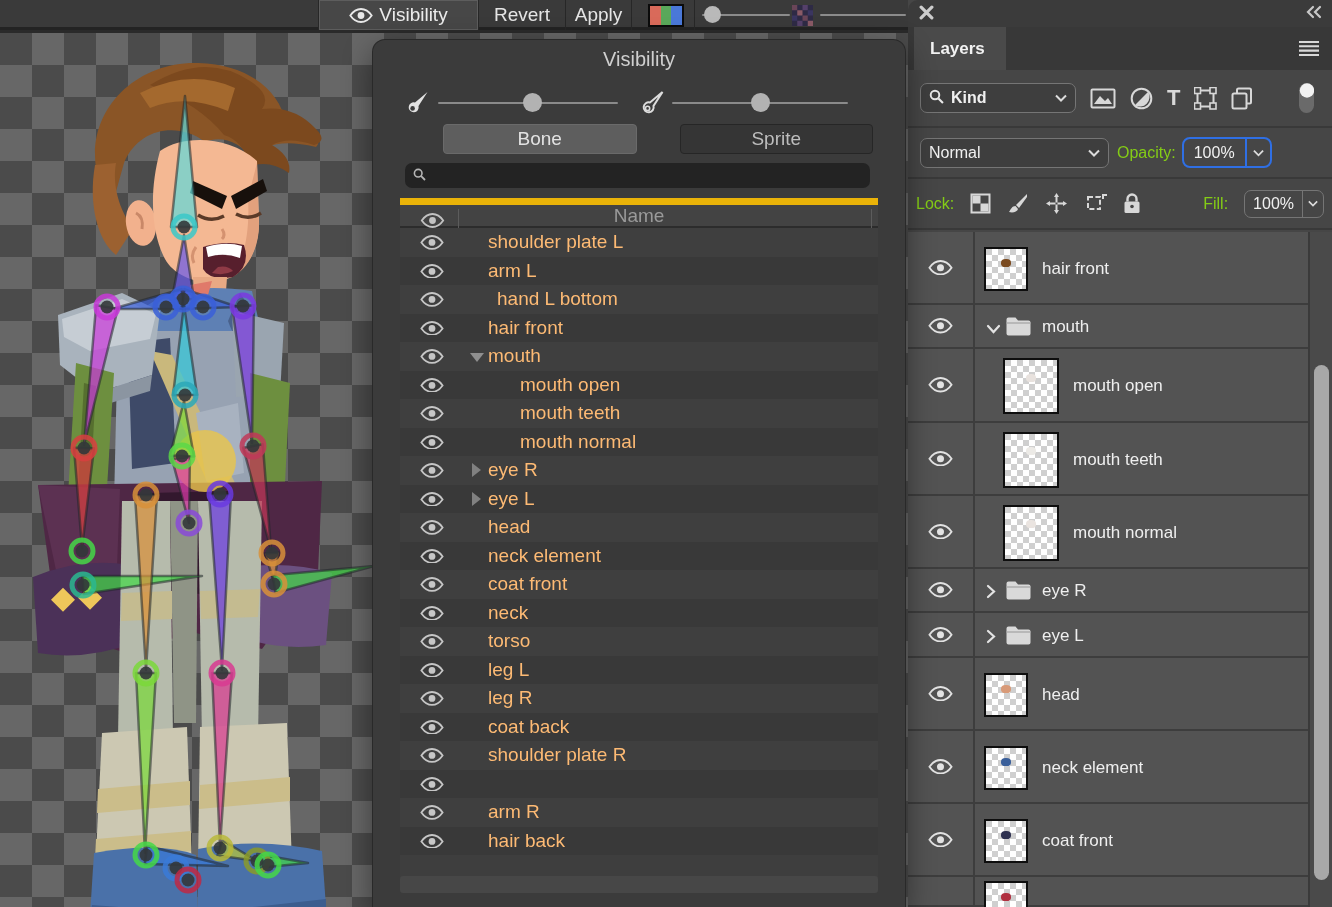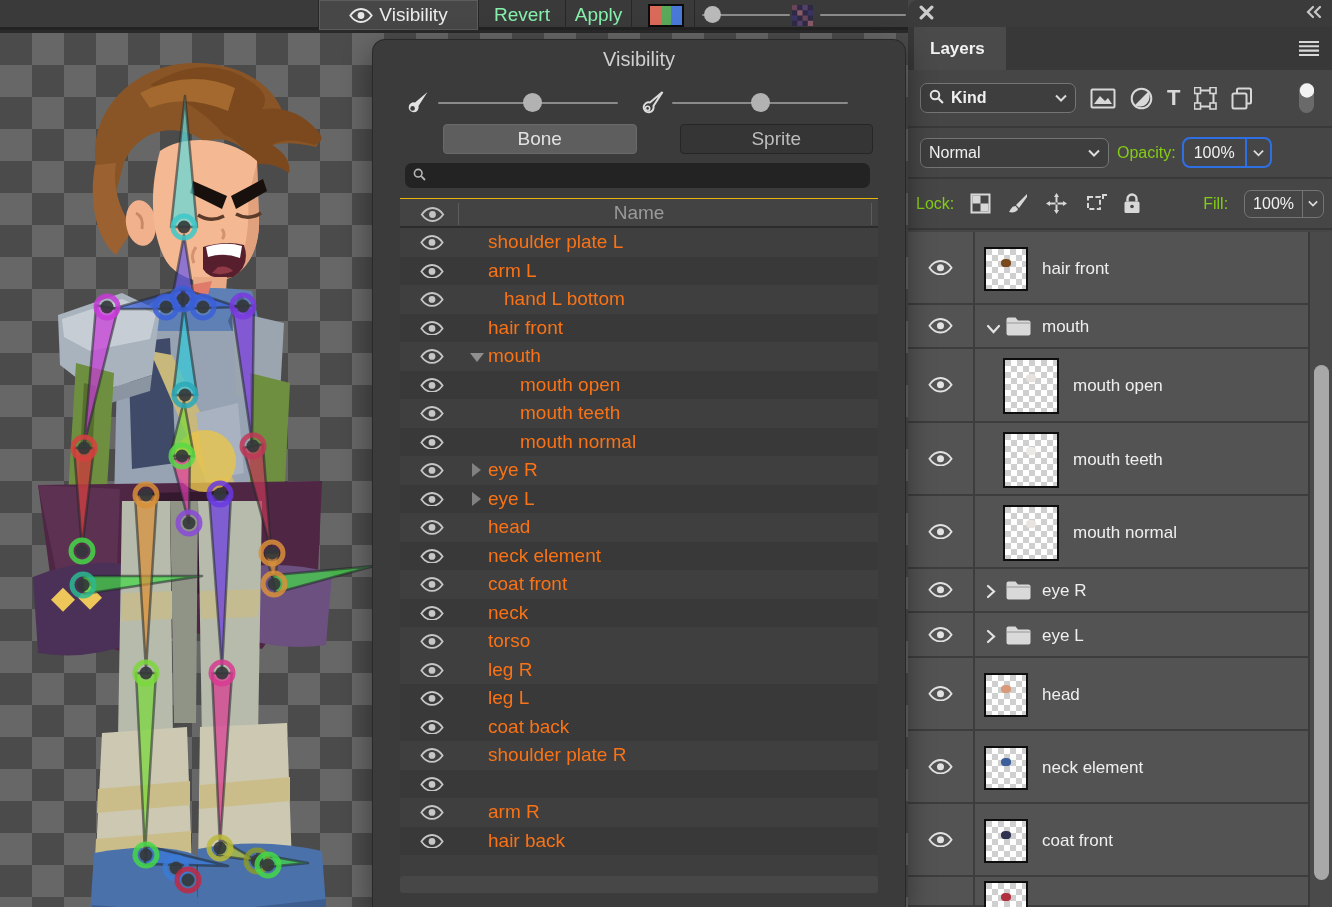--- a/index.html
+++ b/index.html
@@ -5,21 +5,21 @@
   * { box-sizing: border-box; margin: 0; padding: 0; }
   html,body { width:1332px; height:907px; overflow:hidden; }
   body { background:#2a2a2a; font-family:"Liberation Sans", sans-serif; position:relative; }
 
   
   .left-region { position:absolute; left:0; top:0; width:908px; height:907px; }
   .top-toolbar { position:absolute; left:0; top:0; width:908px; height:30px; background:#3a3a3a;
                  border-bottom:3px solid #232323; z-index:6; }
   .tb-sep { position:absolute; top:0; width:1px; height:30px; background:#272727; }
   .tb-btn { position:absolute; top:0; height:30px; display:flex; align-items:center; justify-content:center;
-            font-size:19px; color:#86efac; cursor:default; }
+            font-size:19px; color:#e5e5e5; cursor:default; }
   .tb-btn.active { background:#474747; color:#ececec; border:1px solid #5d5d5d; gap:6px; }
   .tb-swatch { position:absolute; top:4px; width:36px; height:23px; border:2px solid #0b0b0b; display:flex; }
   .tb-swatch i { flex:1; }
   .tb-track { position:absolute; top:14px; height:2px; background:#8b8b8b; border-radius:2px; }
   .tb-knob { position:absolute; top:6px; width:17px; height:17px; border-radius:50%; background:#b9b9b9; }
   .tb-mini { position:absolute; top:5px; }
 
   .canvas { position:absolute; left:0; top:33px; width:908px; height:874px;
             background:repeating-conic-gradient(#676767 0% 25%, #4b4b4b 0% 50%) 0 0 / 64px 64px; }
   .canvas svg { position:absolute; left:0; top:0; }
@@ -35,33 +35,33 @@
   .vis-tabs { position:absolute; left:32px; top:84px; width:468px; height:30px; display:flex; gap:5px; }
   .vis-tab { flex:1; display:flex; align-items:center; justify-content:center; font-size:19px;
              border-radius:4px; cursor:default;margin-left:38px; }
   .vis-tab.sel { background:#5e5e5e; color:#e2e2e2; border:1px solid #6a6a6a; }
   .vis-tab.unsel { background:#353535; color:#bdbdbd; border:1px solid #262626; }
   .vis-search { position:absolute; left:32px; top:123px; width:465px; height:25px; background:#232323;
                 border-radius:7px; display:flex; align-items:center; padding-left:8px; gap:6px; }
   .vis-search input { background:transparent; border:none; outline:none; color:#ddd; font-size:15px; width:400px;
                       font-family:"Liberation Sans",sans-serif; }
   .vis-table { position:absolute; left:27px; top:158px; width:478px; }
-  .vt-header { height:30px; background:#434343; border-top:1px solid #eab308; border-bottom:2px solid #2c2c2c;
+  .vt-header { height:30px; background:#434343; border-top:7px solid #eab308; border-bottom:2px solid #2c2c2c;
                position:relative; display:flex; align-items:center; }
   .vt-header .hdr-eye { position:absolute; left:20px; top:8px; }
   .vt-hdr-sep { position:absolute; top:4px; width:1px; height:22px; background:#5c5c5c; }
   .vt-header .hdr-name { width:100%; text-align:center; color:#9a9a9a; font-size:19px; }
   .vt-row { height:28.5px; position:relative; display:flex; align-items:center; }
   .vt-row .row-eye { position:absolute; left:20px; top:7px; cursor:pointer; }
   .vt-row .tri { position:absolute; width:0; height:0; }
   .tri-down { left:70px; top:11px; border-left:7px solid transparent; border-right:7px solid transparent;
               border-top:9px solid #8f8f8f; }
   .tri-right { left:72px; top:7px; border-top:7px solid transparent; border-bottom:7px solid transparent;
                border-left:9px solid #818181; }
-  .vt-row .nm { color:#f97316; font-size:19px; position:absolute; top:3px; }
+  .vt-row .nm { color:#fdba74; font-size:19px; position:absolute; top:3px; }
   .vt-empty { height:28px; background:#3e3e3e; }
   .vis-bottombar { position:absolute; left:27px; bottom:14px; width:478px; height:17px; background:#474747; border-radius:3px; }
 
   
   .layers-panel { position:absolute; left:908px; top:0; width:424px; height:907px; background:#464646; }
   .lp-topstrip { position:absolute; left:0; top:0; width:424px; height:27px; background:#3b3b3b;
                  border-radius:10px 0 0 0; }
   .lp-tabbar { position:absolute; left:0; top:27px; width:424px; height:43px; background:#383838; }
   .lp-tab { position:absolute; left:6px; top:0; height:43px; width:92px; background:#4a4a4a; color:#f2f2f2;
             font-weight:bold; font-size:17px; display:flex; align-items:center; padding-left:16px; }
@@ -352,21 +352,21 @@
                 <path d="M12 1 C6.2 1 2.4 5.9 1.3 7.5 2.4 9.1 6.2 14 12 14 17.8 14 21.6 9.1 22.7 7.5 21.6 5.9 17.8 1 12 1 Z" fill="none" stroke="#c6c6c6" stroke-width="1.8"></path>
                 <circle cx="12" cy="7.5" r="3.4" fill="#c6c6c6"></circle>
               </svg></span>
             <span class="nm" style="left: 88px;">arm L</span>
           </div>
           <div class="vt-row" style="background: rgb(63, 63, 63);">
             <span class="row-eye"><svg width="24" height="14.879999999999999" viewBox="0 0 24 15">
                 <path d="M12 1 C6.2 1 2.4 5.9 1.3 7.5 2.4 9.1 6.2 14 12 14 17.8 14 21.6 9.1 22.7 7.5 21.6 5.9 17.8 1 12 1 Z" fill="none" stroke="#c6c6c6" stroke-width="1.8"></path>
                 <circle cx="12" cy="7.5" r="3.4" fill="#c6c6c6"></circle>
               </svg></span>
-            <span class="nm" style="left: 104px; text-align: center;">hand L bottom</span>
+            <span class="nm" style="left: 97px; text-align: center;">hand L bottom</span>
           </div>
           <div class="vt-row" style="background: rgb(57, 57, 57);">
             <span class="row-eye"><svg width="24" height="14.879999999999999" viewBox="0 0 24 15">
                 <path d="M12 1 C6.2 1 2.4 5.9 1.3 7.5 2.4 9.1 6.2 14 12 14 17.8 14 21.6 9.1 22.7 7.5 21.6 5.9 17.8 1 12 1 Z" fill="none" stroke="#c6c6c6" stroke-width="1.8"></path>
                 <circle cx="12" cy="7.5" r="3.4" fill="#c6c6c6"></circle>
               </svg></span>
             <span class="nm" style="left: 88px;">hair front</span>
           </div>
           <div class="vt-row" style="background: rgb(63, 63, 63);">
             <span class="row-eye"><svg width="24" height="14.879999999999999" viewBox="0 0 24 15">
@@ -441,33 +441,33 @@
               </svg></span>
             <span class="nm" style="left: 88px;">neck</span>
           </div>
           <div class="vt-row" style="background: rgb(63, 63, 63); text-decoration: underline;">
             <span class="row-eye"><svg width="24" height="14.879999999999999" viewBox="0 0 24 15">
                 <path d="M12 1 C6.2 1 2.4 5.9 1.3 7.5 2.4 9.1 6.2 14 12 14 17.8 14 21.6 9.1 22.7 7.5 21.6 5.9 17.8 1 12 1 Z" fill="none" stroke="#c6c6c6" stroke-width="1.8"></path>
                 <circle cx="12" cy="7.5" r="3.4" fill="#c6c6c6"></circle>
               </svg></span>
             <span class="nm" style="left: 88px;">torso</span>
           </div>
+          <div class="vt-row" style="background: rgb(57, 57, 57);">
+            <span class="row-eye"><svg width="24" height="14.879999999999999" viewBox="0 0 24 15">
+                <path d="M12 1 C6.2 1 2.4 5.9 1.3 7.5 2.4 9.1 6.2 14 12 14 17.8 14 21.6 9.1 22.7 7.5 21.6 5.9 17.8 1 12 1 Z" fill="none" stroke="#c6c6c6" stroke-width="1.8"></path>
+                <circle cx="12" cy="7.5" r="3.4" fill="#c6c6c6"></circle>
+              </svg></span>
+            <span class="nm" style="left: 88px;">leg L</span>
+          </div>
           <div class="vt-row" style="background: rgb(63, 63, 63);">
             <span class="row-eye"><svg width="24" height="14.879999999999999" viewBox="0 0 24 15">
                 <path d="M12 1 C6.2 1 2.4 5.9 1.3 7.5 2.4 9.1 6.2 14 12 14 17.8 14 21.6 9.1 22.7 7.5 21.6 5.9 17.8 1 12 1 Z" fill="none" stroke="#c6c6c6" stroke-width="1.8"></path>
                 <circle cx="12" cy="7.5" r="3.4" fill="#c6c6c6"></circle>
               </svg></span>
             <span class="nm" style="left: 88px;">leg R</span>
-          </div>
-          <div class="vt-row" style="background: rgb(57, 57, 57);">
-            <span class="row-eye"><svg width="24" height="14.879999999999999" viewBox="0 0 24 15">
-                <path d="M12 1 C6.2 1 2.4 5.9 1.3 7.5 2.4 9.1 6.2 14 12 14 17.8 14 21.6 9.1 22.7 7.5 21.6 5.9 17.8 1 12 1 Z" fill="none" stroke="#c6c6c6" stroke-width="1.8"></path>
-                <circle cx="12" cy="7.5" r="3.4" fill="#c6c6c6"></circle>
-              </svg></span>
-            <span class="nm" style="left: 88px;">leg L</span>
           </div>
           <div class="vt-row" style="background: rgb(57, 57, 57);">
             <span class="row-eye"><svg width="24" height="14.879999999999999" viewBox="0 0 24 15">
                 <path d="M12 1 C6.2 1 2.4 5.9 1.3 7.5 2.4 9.1 6.2 14 12 14 17.8 14 21.6 9.1 22.7 7.5 21.6 5.9 17.8 1 12 1 Z" fill="none" stroke="#c6c6c6" stroke-width="1.8"></path>
                 <circle cx="12" cy="7.5" r="3.4" fill="#c6c6c6"></circle>
               </svg></span>
             <span class="nm" style="left: 88px;">coat back</span>
           </div>
           <div class="vt-row" style="background: rgb(63, 63, 63);">
             <span class="row-eye"><svg width="24" height="14.879999999999999" viewBox="0 0 24 15">

